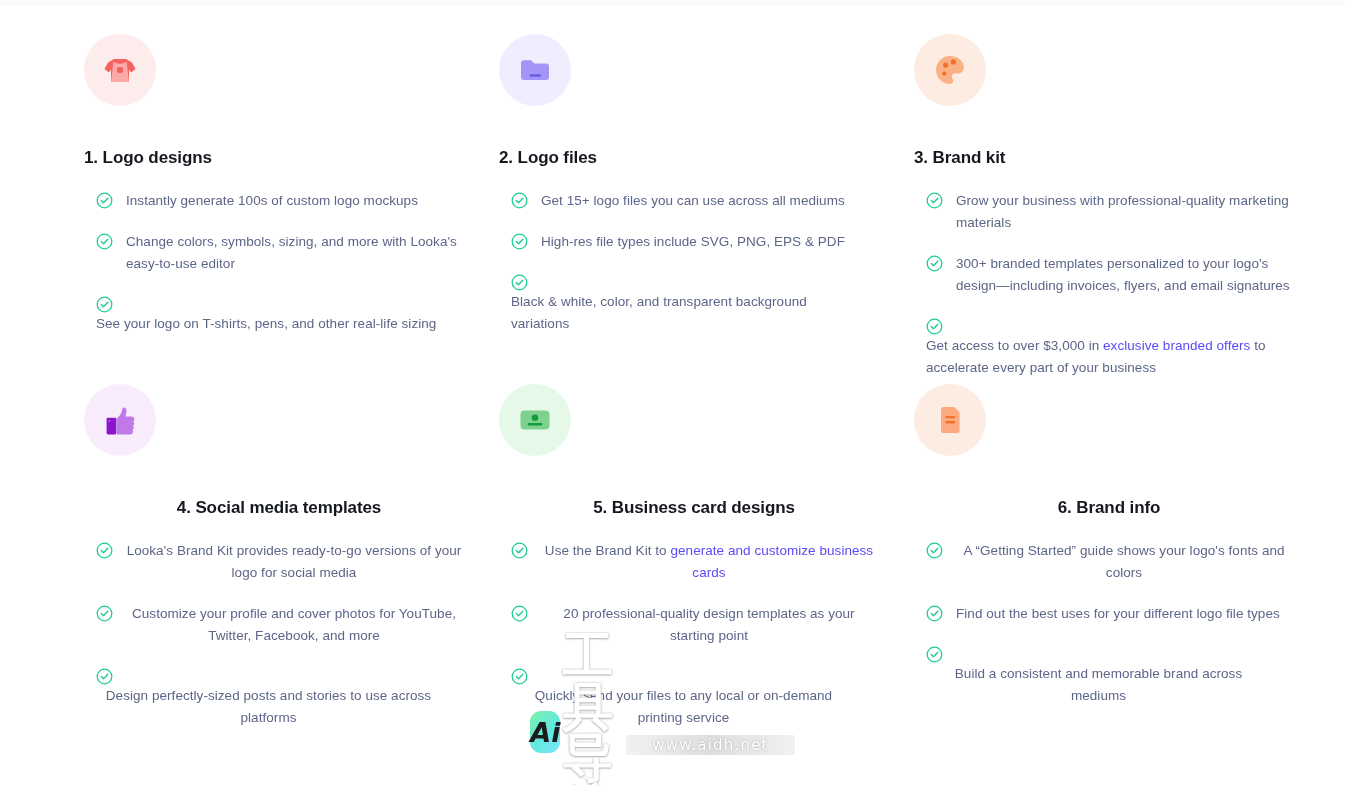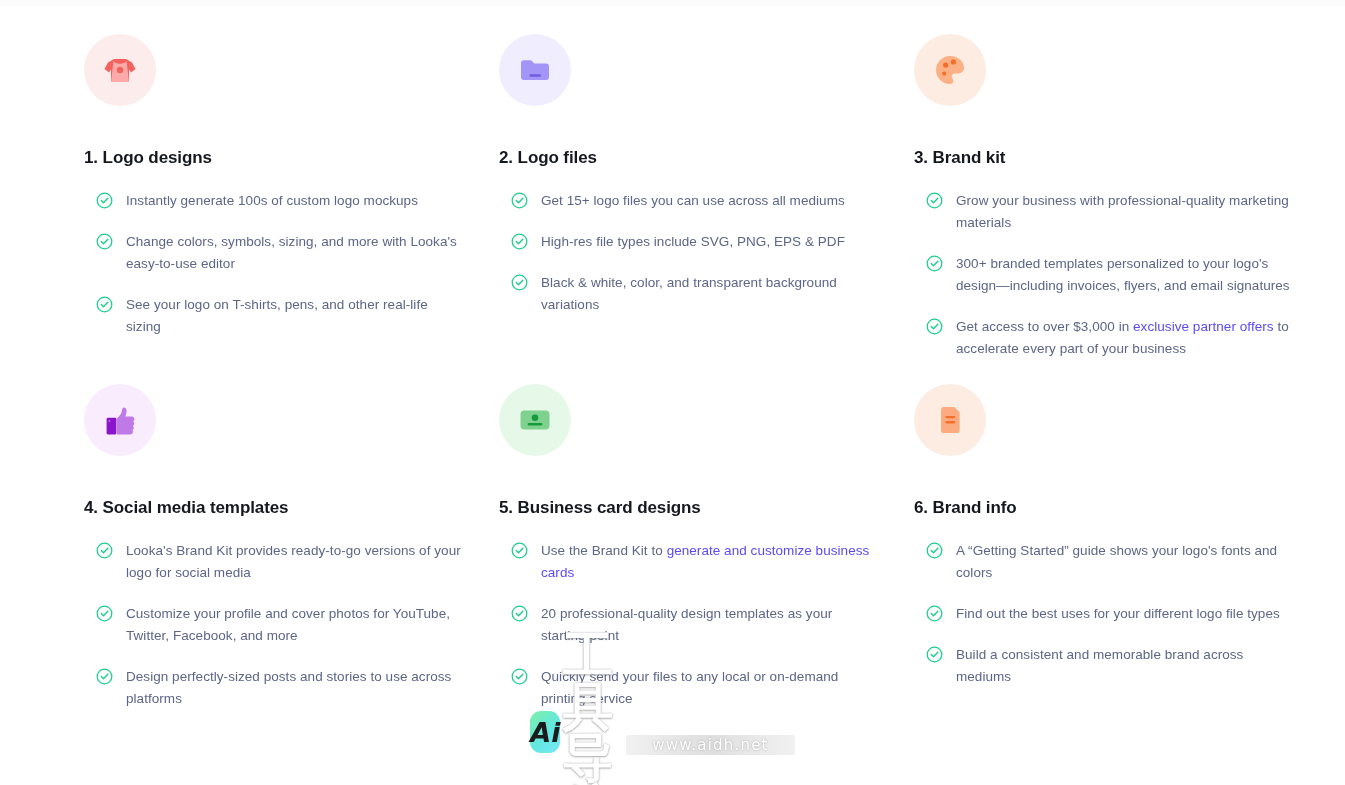--- a/index.html
+++ b/index.html
@@ -28,21 +28,21 @@
     width: 1210px;
     display: grid;
     grid-template-columns: 390px 390px 390px;
     column-gap: 25px;
     row-gap: 0;
   }
   .card {
     padding-top: 34px;
     box-sizing: border-box;
   }
-  .row2 .card { padding-top: 384px; }
+  .row2 .card { padding-top: 384px; text-align: center; }
 
   .icon-badge {
     width: 72px;
     height: 72px;
     border-radius: 50%;
     display: flex;
     align-items: center;
     justify-content: center;
     margin-bottom: 42px;
   }
@@ -64,21 +64,21 @@
   ul.feature-list {
     list-style: none;
     margin: 12px;
     padding: 0;
   }
   ul.feature-list li {
     display: flex;
     align-items: flex-start;
     margin-bottom: 19px;
   }
-  ul.feature-list li:last-child { margin-bottom: 0; }
+  ul.feature-list li:last-child { margin-bottom: 0; flex-direction: column; }
 
   .check-icon {
     flex: 0 0 auto;
     width: 17px;
     height: 17px;
     margin-right: 13px;
     margin-top: 2px;
   }
   .li-text {
     font-size: 13.5px;
@@ -241,21 +241,21 @@
             <circle cx="10" cy="10" r="8.6" fill="none" stroke="#1fce8f" stroke-width="1.5"></circle>
             <path d="M6.2 10.1 L8.8 12.6 L13.9 7.3" fill="none" stroke="#1fce8f" stroke-width="1.7" stroke-linecap="round" stroke-linejoin="round"></path>
           </svg>
           <span class="li-text">300+ branded templates personalized to your logo's design—including invoices, flyers, and email signatures</span>
         </li>
         <li>
           <svg class="check-icon" viewBox="0 0 20 20">
             <circle cx="10" cy="10" r="8.6" fill="none" stroke="#1fce8f" stroke-width="1.5"></circle>
             <path d="M6.2 10.1 L8.8 12.6 L13.9 7.3" fill="none" stroke="#1fce8f" stroke-width="1.7" stroke-linecap="round" stroke-linejoin="round"></path>
           </svg>
-          <span class="li-text"><span>Get access to over $3,000 in </span><a href="#">exclusive partner offers</a><span> to accelerate every part of your business</span></span>
+          <span class="li-text"><span>Get access to over $3,000 in </span><a href="#">exclusive branded offers</a><span> to accelerate every part of your business</span></span>
         </li>
       </ul>
     </div>
   </div>
 <div class="grid row2" id="grid-row-2">
     <div class="card">
       <div class="icon-badge badge-violet">
         <svg width="40" height="40" viewBox="0 0 40 40">
           <path d="M17 18.5 C17 18.5 20.5 15.6 21.6 12.1 C22.3 9.8 22.1 7.6 23.8 7.6 C25.5 7.6 26.6 9.1 26.6 11.3 C26.6 13.5 25.3 16.5 25.3 16.5 L31.6 16.5 C33.2 16.5 34.4 17.7 34.4 19.2 C34.4 20.2 33.9 21 33.1 21.5 C33.8 21.9 34.2 22.7 34.2 23.6 C34.2 24.6 33.7 25.4 32.9 25.8 C33.5 26.3 33.8 27 33.8 27.8 C33.8 28.8 33.2 29.6 32.4 30 C32.8 30.5 33 31.1 33 31.7 C33 33.2 31.8 34.4 30.2 34.4 L17 34.4 Z" fill="#c07ae8"></path>
           <rect x="6.6" y="17.8" width="9.8" height="16.6" rx="1.4" fill="#8b14cd"></rect>

